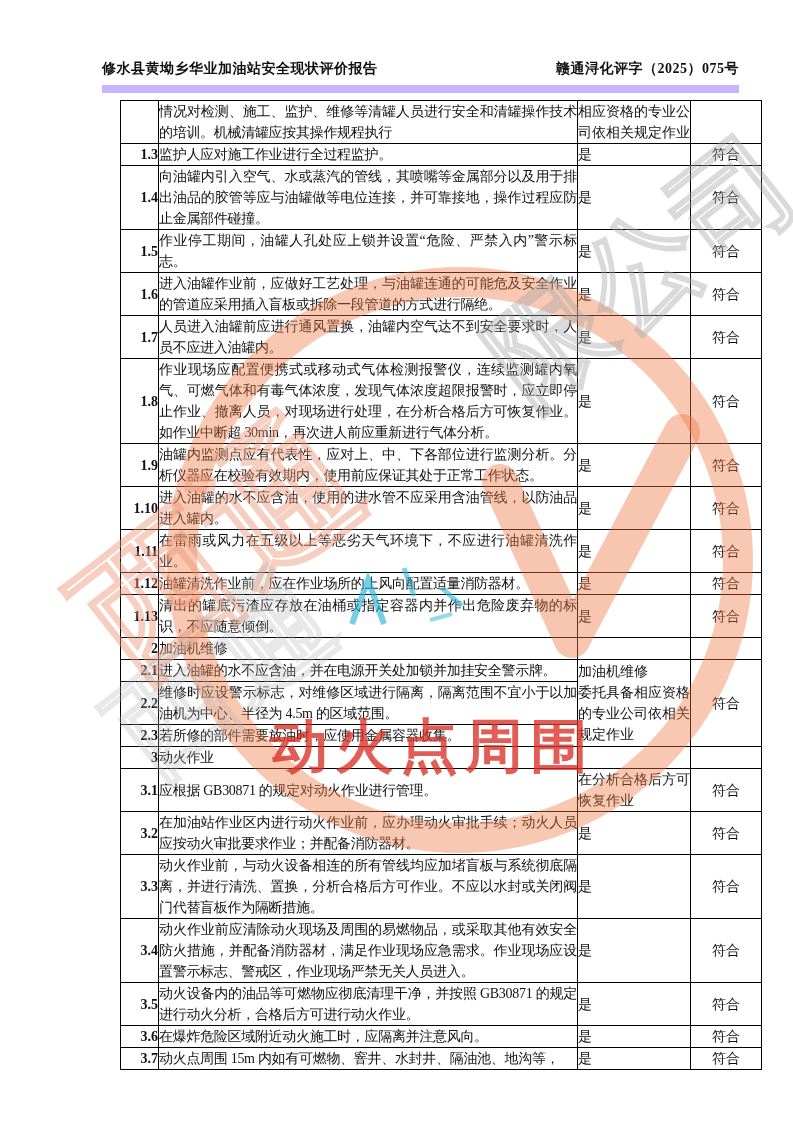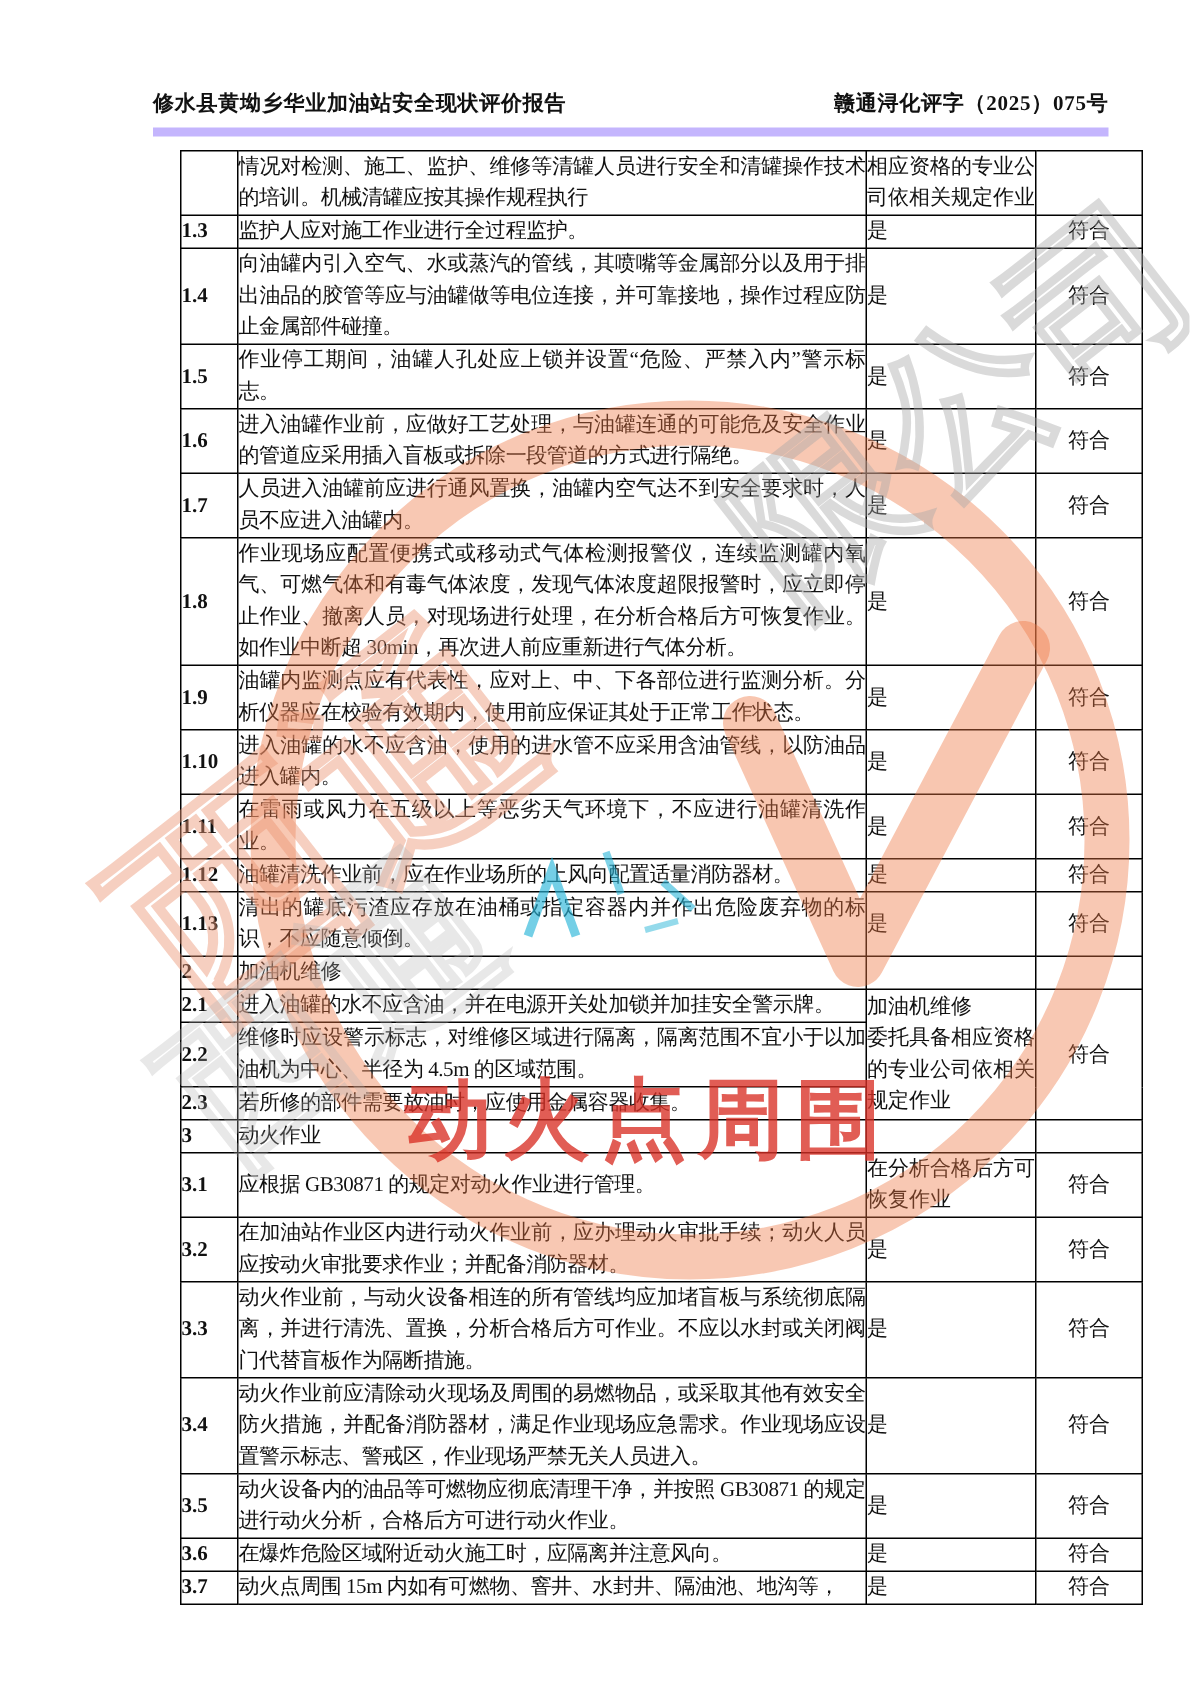--- a/index.html
+++ b/index.html
@@ -8,36 +8,36 @@
     font-family:"Liberation Serif","DejaVu Serif",serif;color:#111;
     overflow:hidden;
   }
   .page{position:absolute;inset:0;}
 
   
   .header{
     position:absolute;left:102px;top:60px;width:637px;
     display:flex;justify-content:space-between;align-items:flex-end;
     font-size:14px;font-weight:bold;
-    border-bottom:6px solid #c4b5fd;padding-bottom:7px;
+    border-bottom:8px solid #c4b5fd;padding-bottom:7px;
   }
   .header .hl{letter-spacing:0.5px;}
   .header .hr{letter-spacing:0.5px;}
 
   
   table.audit{
     position:absolute;left:120px;top:100px;width:637px;
     border-collapse:collapse;table-layout:fixed;
     font-size:14px;z-index:2;background:transparent;
   }
   table.audit td{
     border:1px solid #000;vertical-align:middle;
     line-height:21px;padding:0;
   }
-  td.num{width:37px;text-align:left;font-weight:bold;}
+  td.num{width:37px;text-align:right;font-weight:bold;}
   td.content{width:418px;text-align:justify;padding:0 2px;letter-spacing:-0.3px;}
   td.mid{width:112px;text-align:left;white-space:pre-line;}
   td.res{width:70px;text-align:center;}
   .section-title{text-align:left;}
 
   
   .footer{
     position:absolute;left:0;width:793px;top:1033px;
     text-align:center;font-size:13px;z-index:2;
   }

